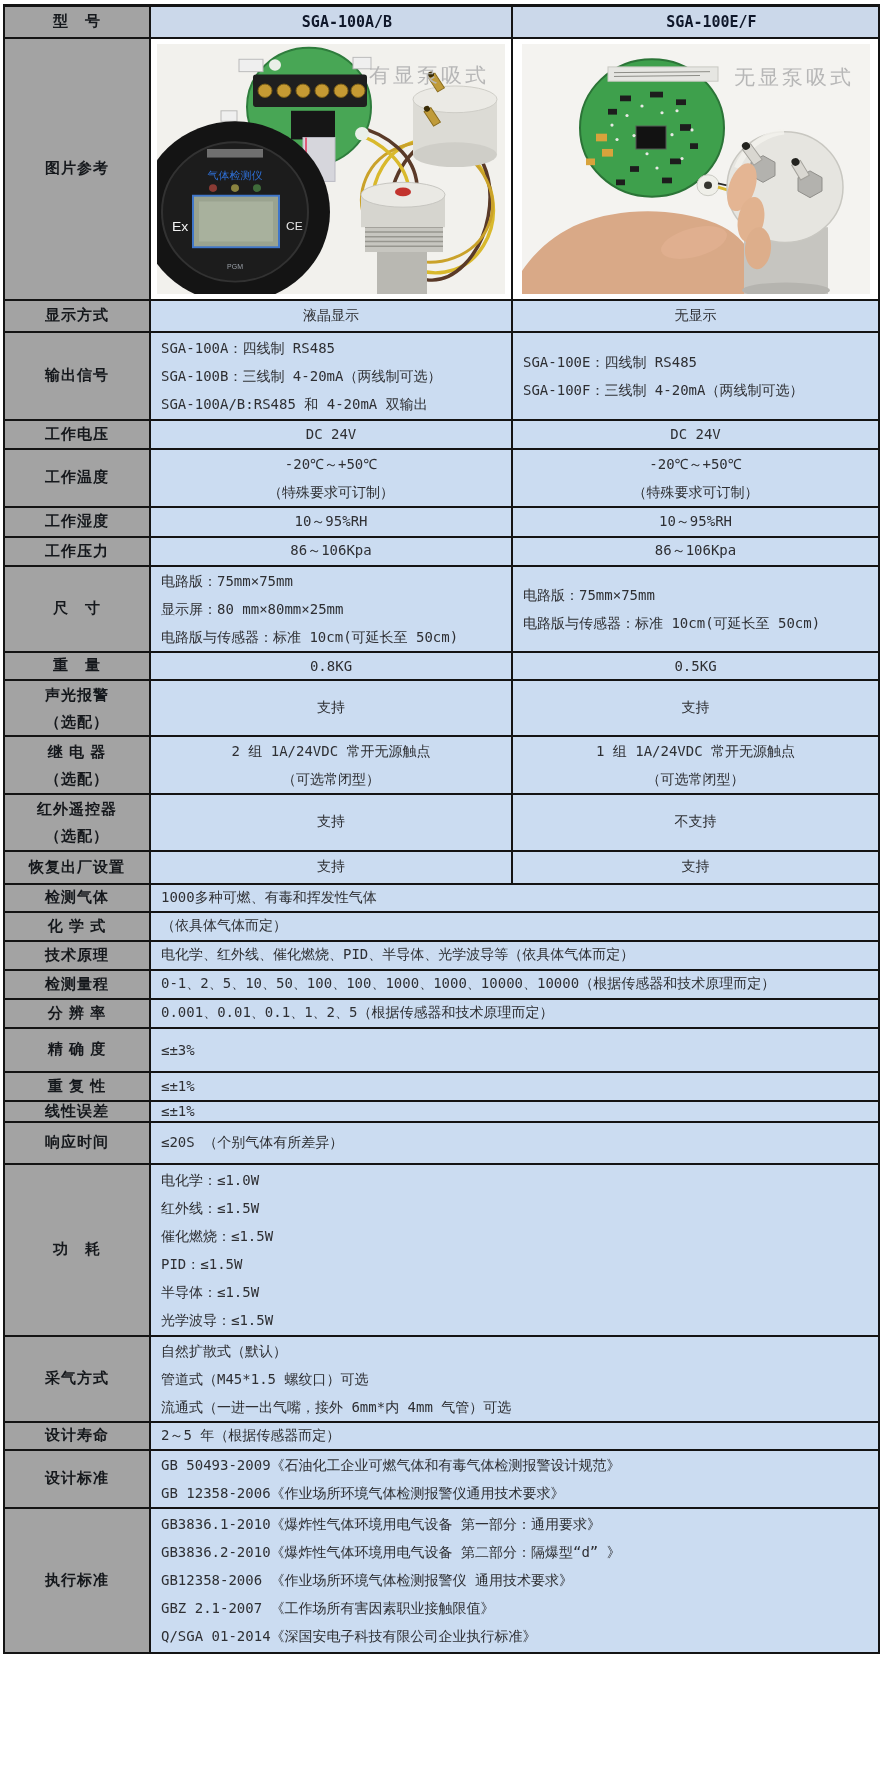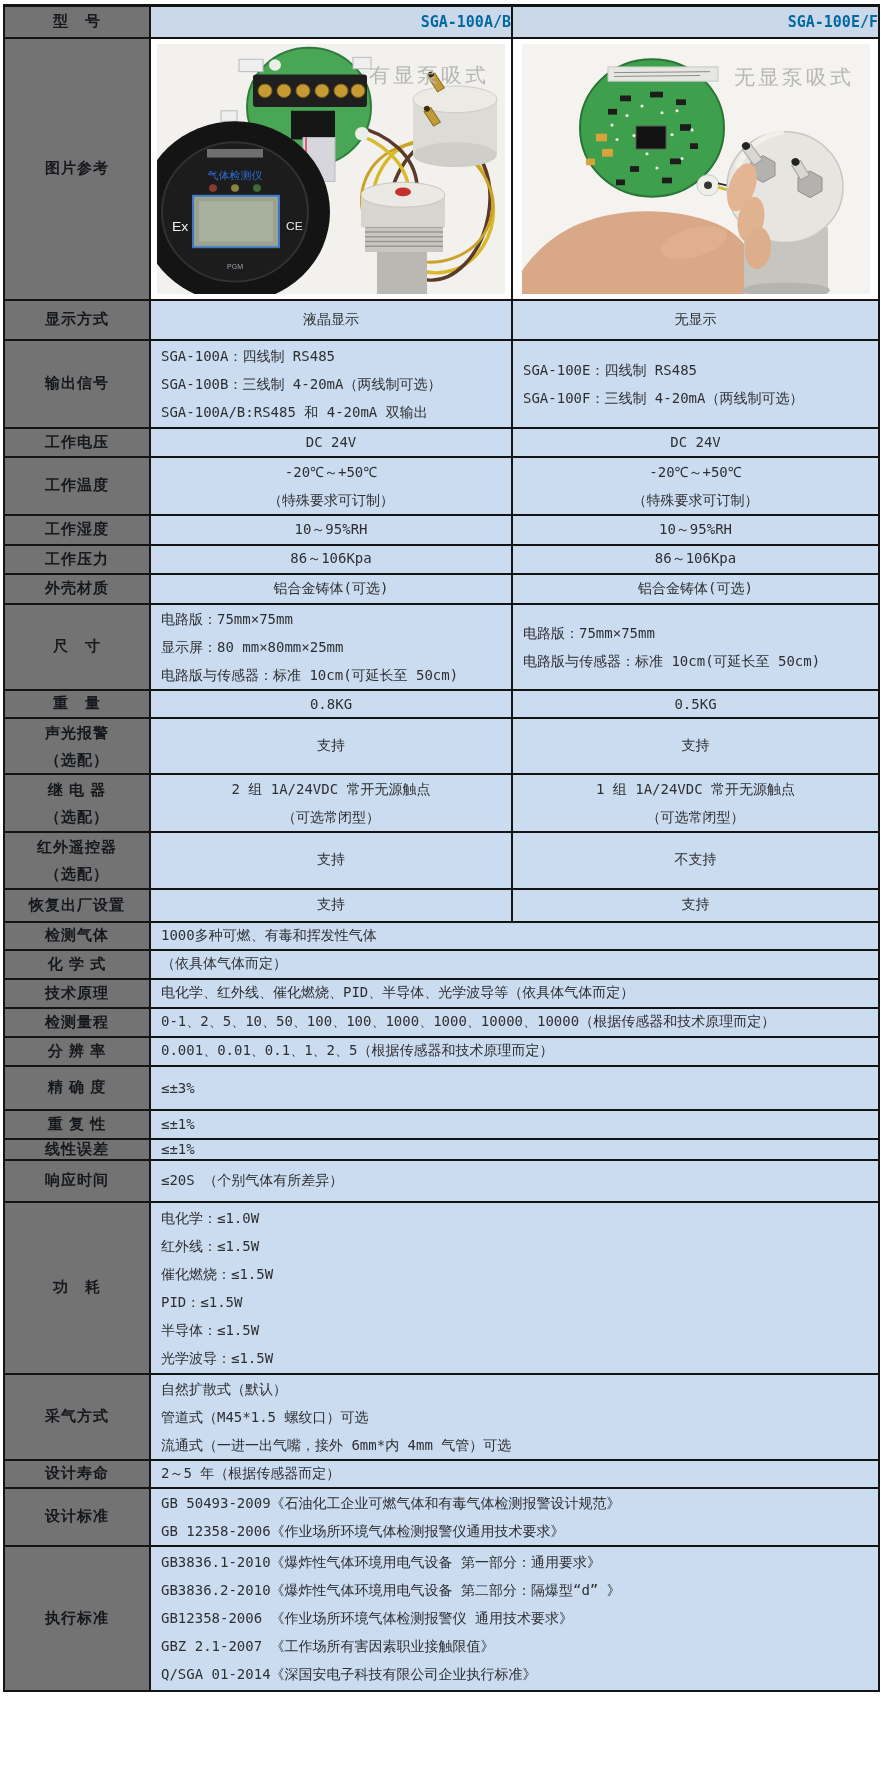--- a/index.html
+++ b/index.html
@@ -1,22 +1,22 @@
 <!DOCTYPE html>
 <html><head>
 <meta charset="utf-8">
 <style>
   html,body{margin:0;padding:0;background:#ffffff;}
   body{width:881px;font-family:"Liberation Sans",sans-serif;}
   table.spec{border-collapse:collapse;table-layout:fixed;width:875px;margin:4px 0 0 3px;border:2px solid #141414;border-top:3px solid #141414;}
   col.c1{width:146px;}col.c2{width:362px;}col.c3{width:367px;}
   th,td{border:2px solid #141414;padding:0;overflow:hidden;vertical-align:middle;}
-  .lbl{background:#737373;font-weight:bold;font-size:15px;color:#15181c;text-align:center;letter-spacing:1px;}
+  .lbl{background:#a3a3a3;font-weight:bold;font-size:15px;color:#15181c;text-align:center;letter-spacing:1px;}
   .lbl div{line-height:27px;}
-  .hval{background:#CBD8EA;font-weight:bold;font-size:15px;color:#0369a1;text-align:right;font-family:"DejaVu Sans Mono","Liberation Sans",sans-serif;padding-left:32px;}
+  .hval{background:#CBD8EA;font-weight:bold;font-size:15px;color:#0f172a;text-align:center;font-family:"DejaVu Sans Mono","Liberation Sans",sans-serif;padding-left:32px;}
   .val{background:#CBDCF1;color:#2e2f33;font-size:14px;font-family:"DejaVu Sans Mono","Liberation Sans",sans-serif;}
   .c{text-align:center;}
   .l{text-align:left;padding-left:10px;}
   .ml div{line-height:28px;}
   .photo-cell{background:#ffffff;}
   .photo{width:348px;height:250px;margin:0 auto;}
   .photo svg{display:block;width:348px;height:250px;}
 </style>
 </head>
 <body>
@@ -187,21 +187,21 @@
               <ellipse cx="229" cy="184" rx="13" ry="24" fill="#e1b28f" transform="rotate(10 229 184)"></ellipse>
               <ellipse cx="236" cy="214" rx="13" ry="22" fill="#ddae8b" transform="rotate(4 236 214)"></ellipse>
               <ellipse cx="172" cy="208" rx="34" ry="15" fill="#e0af8f" transform="rotate(-16 172 208)"></ellipse>
             </g>
             <text x="332" y="42" font-size="21" fill="#b7b7b7" text-anchor="end" letter-spacing="3">无显泵吸式</text>
           </svg>
         </div>
       </td>
     </tr>
 
-    <tr style="height:40px">
+    <tr style="height:32px">
       <th class="lbl">显示方式</th>
       <td class="val c">液晶显示</td>
       <td class="val c">无显示</td>
     </tr>
 
     <tr style="height:88px">
       <th class="lbl">输出信号</th>
       <td class="val l ml">
         <div>SGA-100A：四线制 RS485</div>
         <div>SGA-100B：三线制 4-20mA（两线制可选）</div>
@@ -236,25 +236,20 @@
       <td class="val c">10～95%RH</td>
       <td class="val c">10～95%RH</td>
     </tr>
 
     <tr style="height:29px">
       <th class="lbl">工作压力</th>
       <td class="val c">86～106Kpa</td>
       <td class="val c">86～106Kpa</td>
     </tr>
 
-    <tr style="height:30px">
-      <th class="lbl">外壳材质</th>
-      <td class="val c">铝合金铸体(可选)</td>
-      <td class="val c">铝合金铸体(可选)</td>
-    </tr>
 
     <tr style="height:84px">
       <th class="lbl">尺　寸</th>
       <td class="val l ml">
         <div>电路版：75mm×75mm</div>
         <div>显示屏：80 mm×80mm×25mm</div>
         <div>电路版与传感器：标准 10cm(可延长至 50cm)</div>
       </td>
       <td class="val l ml">
         <div>电路版：75mm×75mm</div>

